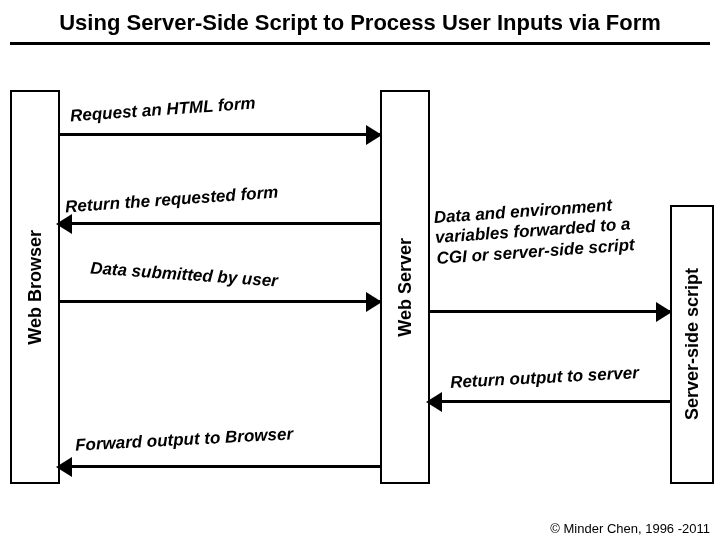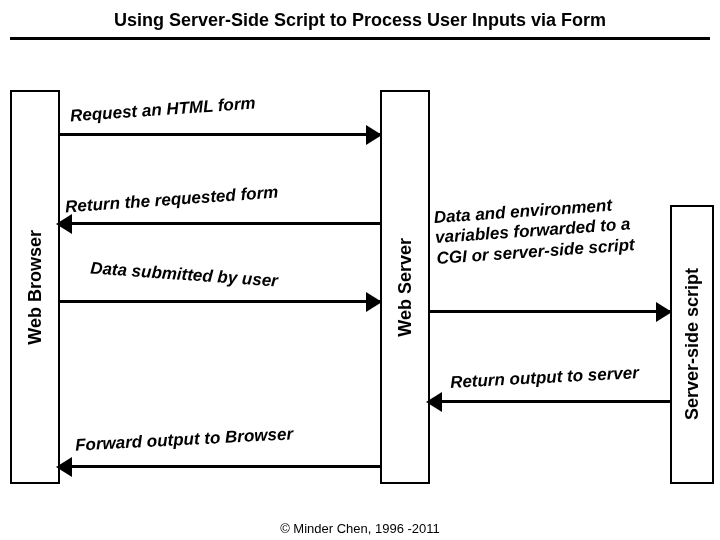--- a/index.html
+++ b/index.html
@@ -6,21 +6,21 @@
     margin: 0;
     padding: 0;
     font-family: Arial, Helvetica, sans-serif;
     background: #fff;
     width: 720px;
     height: 540px;
     position: relative;
     overflow: hidden;
   }
   .title {
-    font-size: 18px;
+    font-size: 22px;
     font-weight: bold;
     text-align: center;
     padding: 10px 0 6px 0;
   }
   .hr {
     border-top: 3px solid #000;
     margin: 0 10px;
   }
   .stage {
     position: absolute;
@@ -87,21 +87,21 @@
     line-height: 1.2;
   }
 
   .footer {
     position: absolute;
     bottom: 4px;
     left: 10px;
     right: 10px;
     font-size: 13px;
     display: flex;
-    justify-content: center;
+    justify-content: flex-end;
   }
 </style>
 </head>
 <body>
 
 <div class="title">Using Server-Side Script to Process User Inputs via Form</div>
 <div class="hr"></div>
 
 <div class="stage">
 

